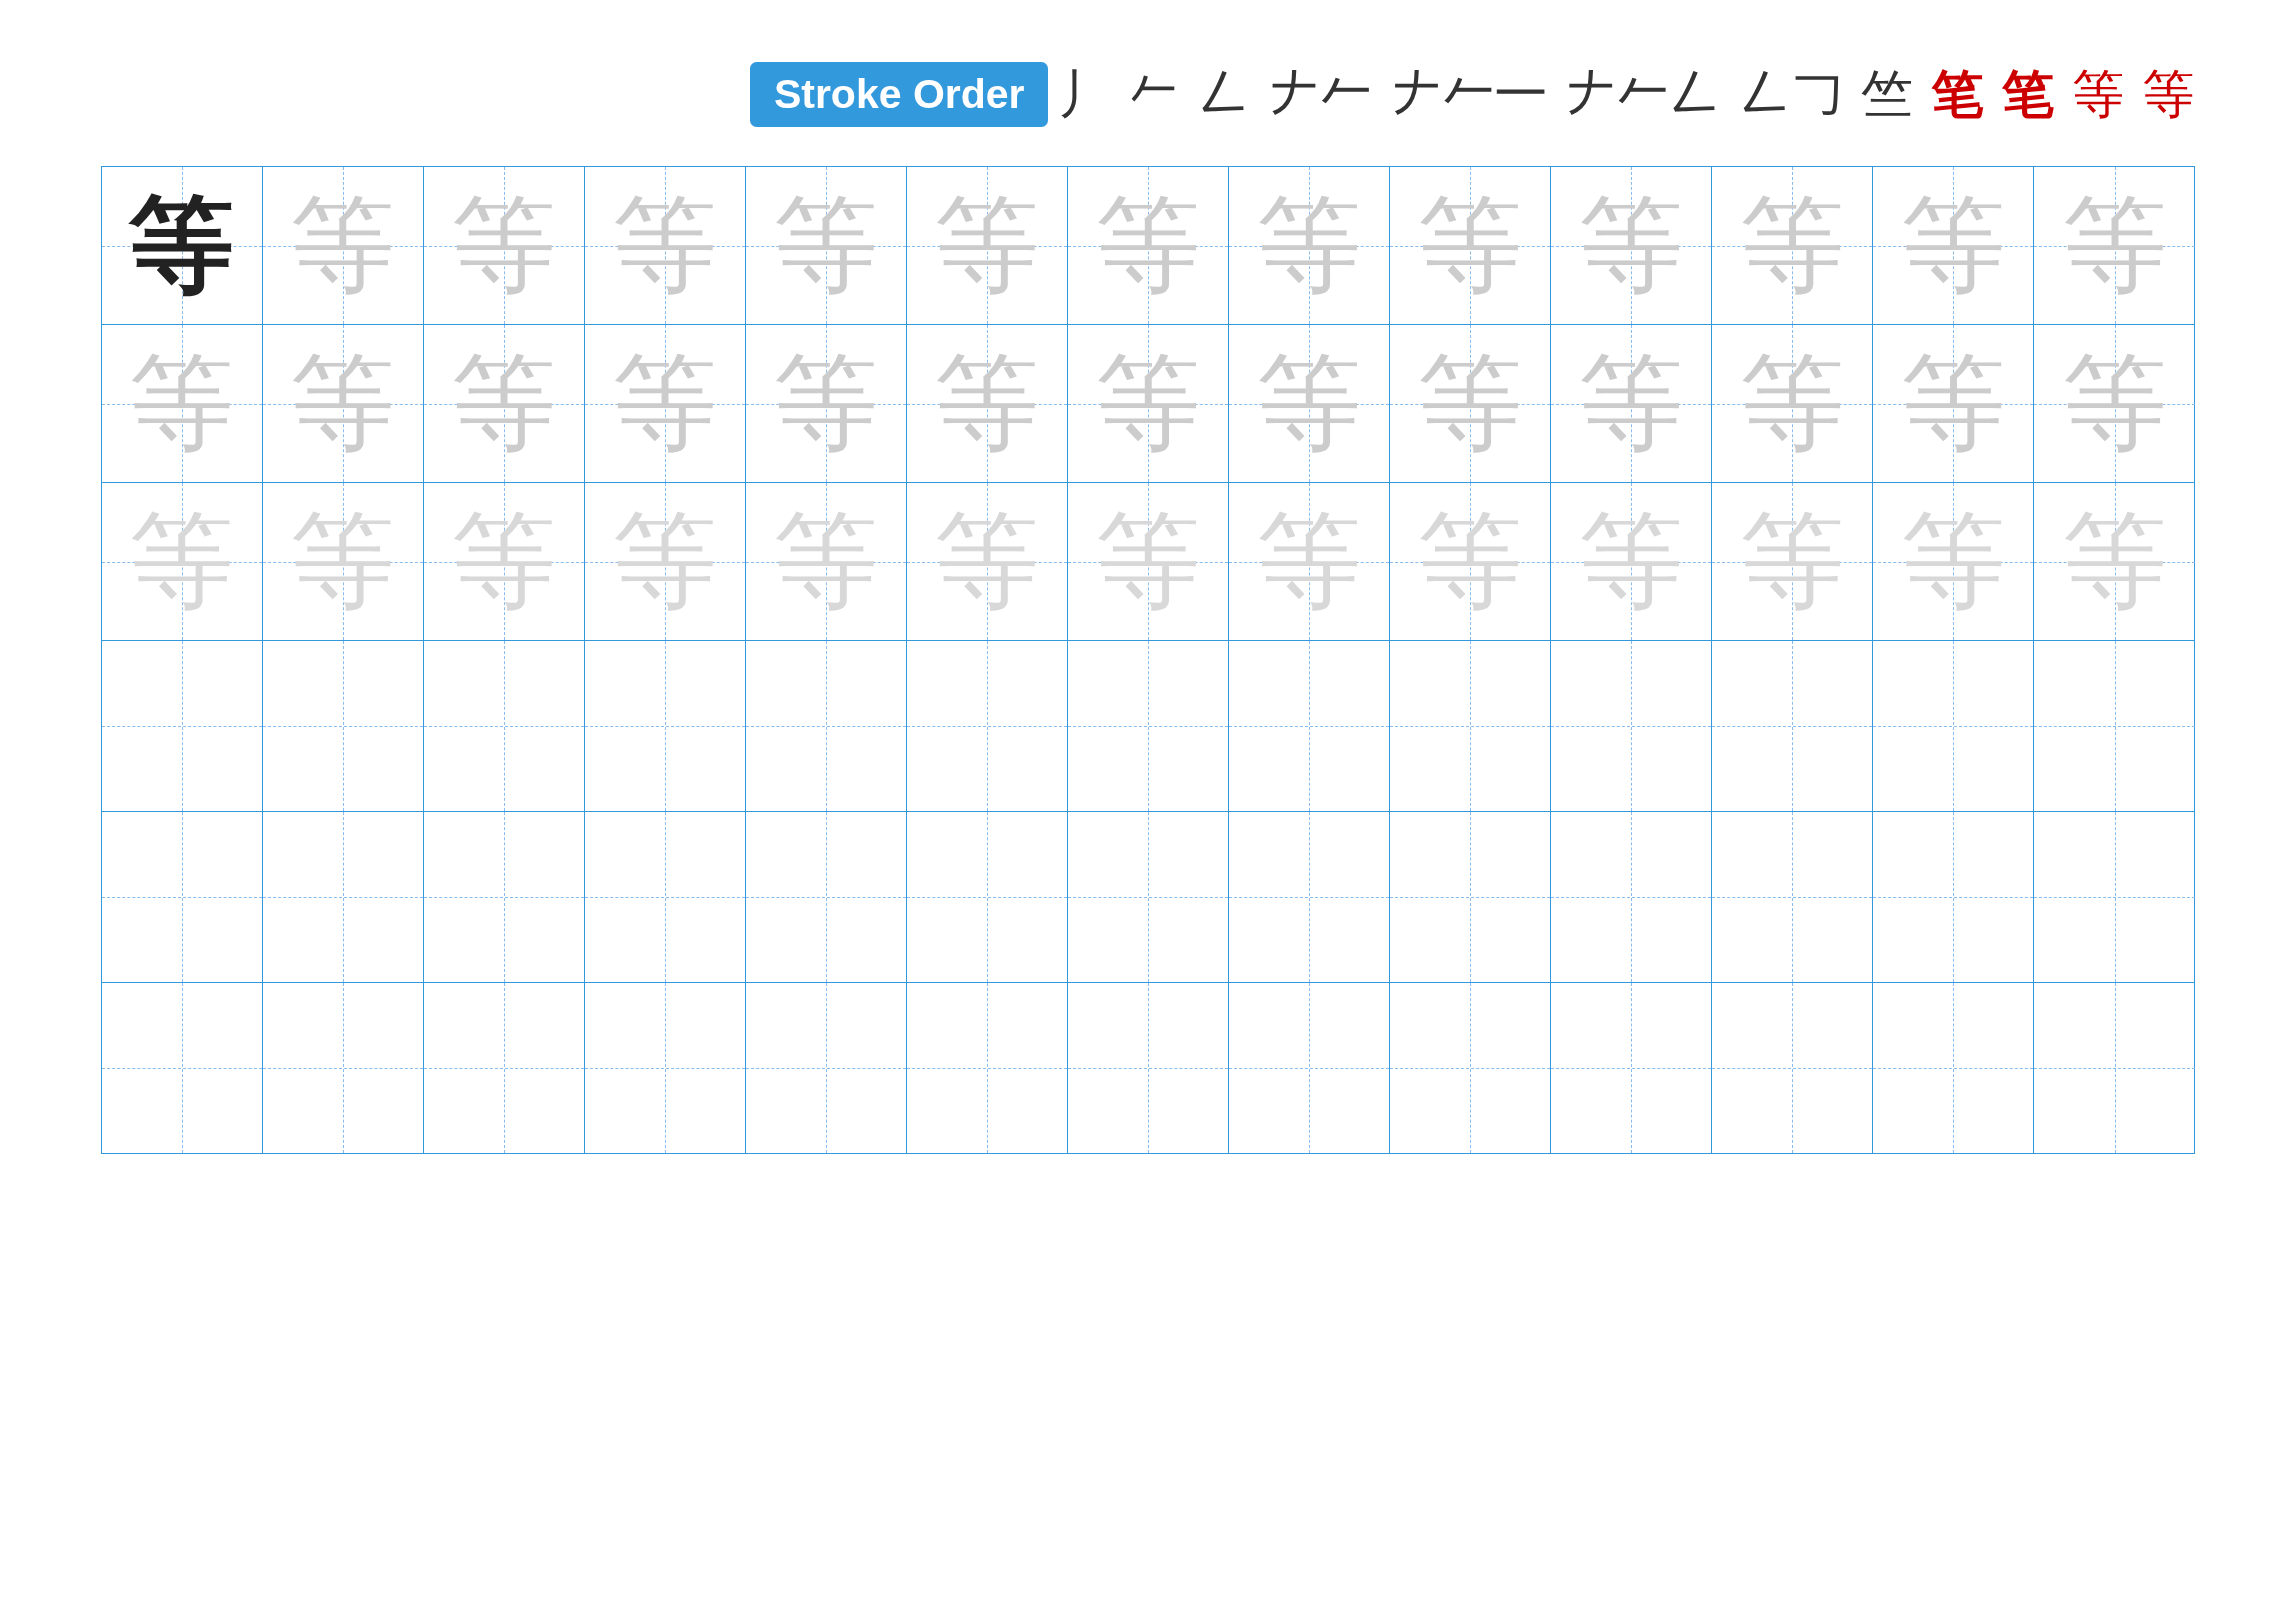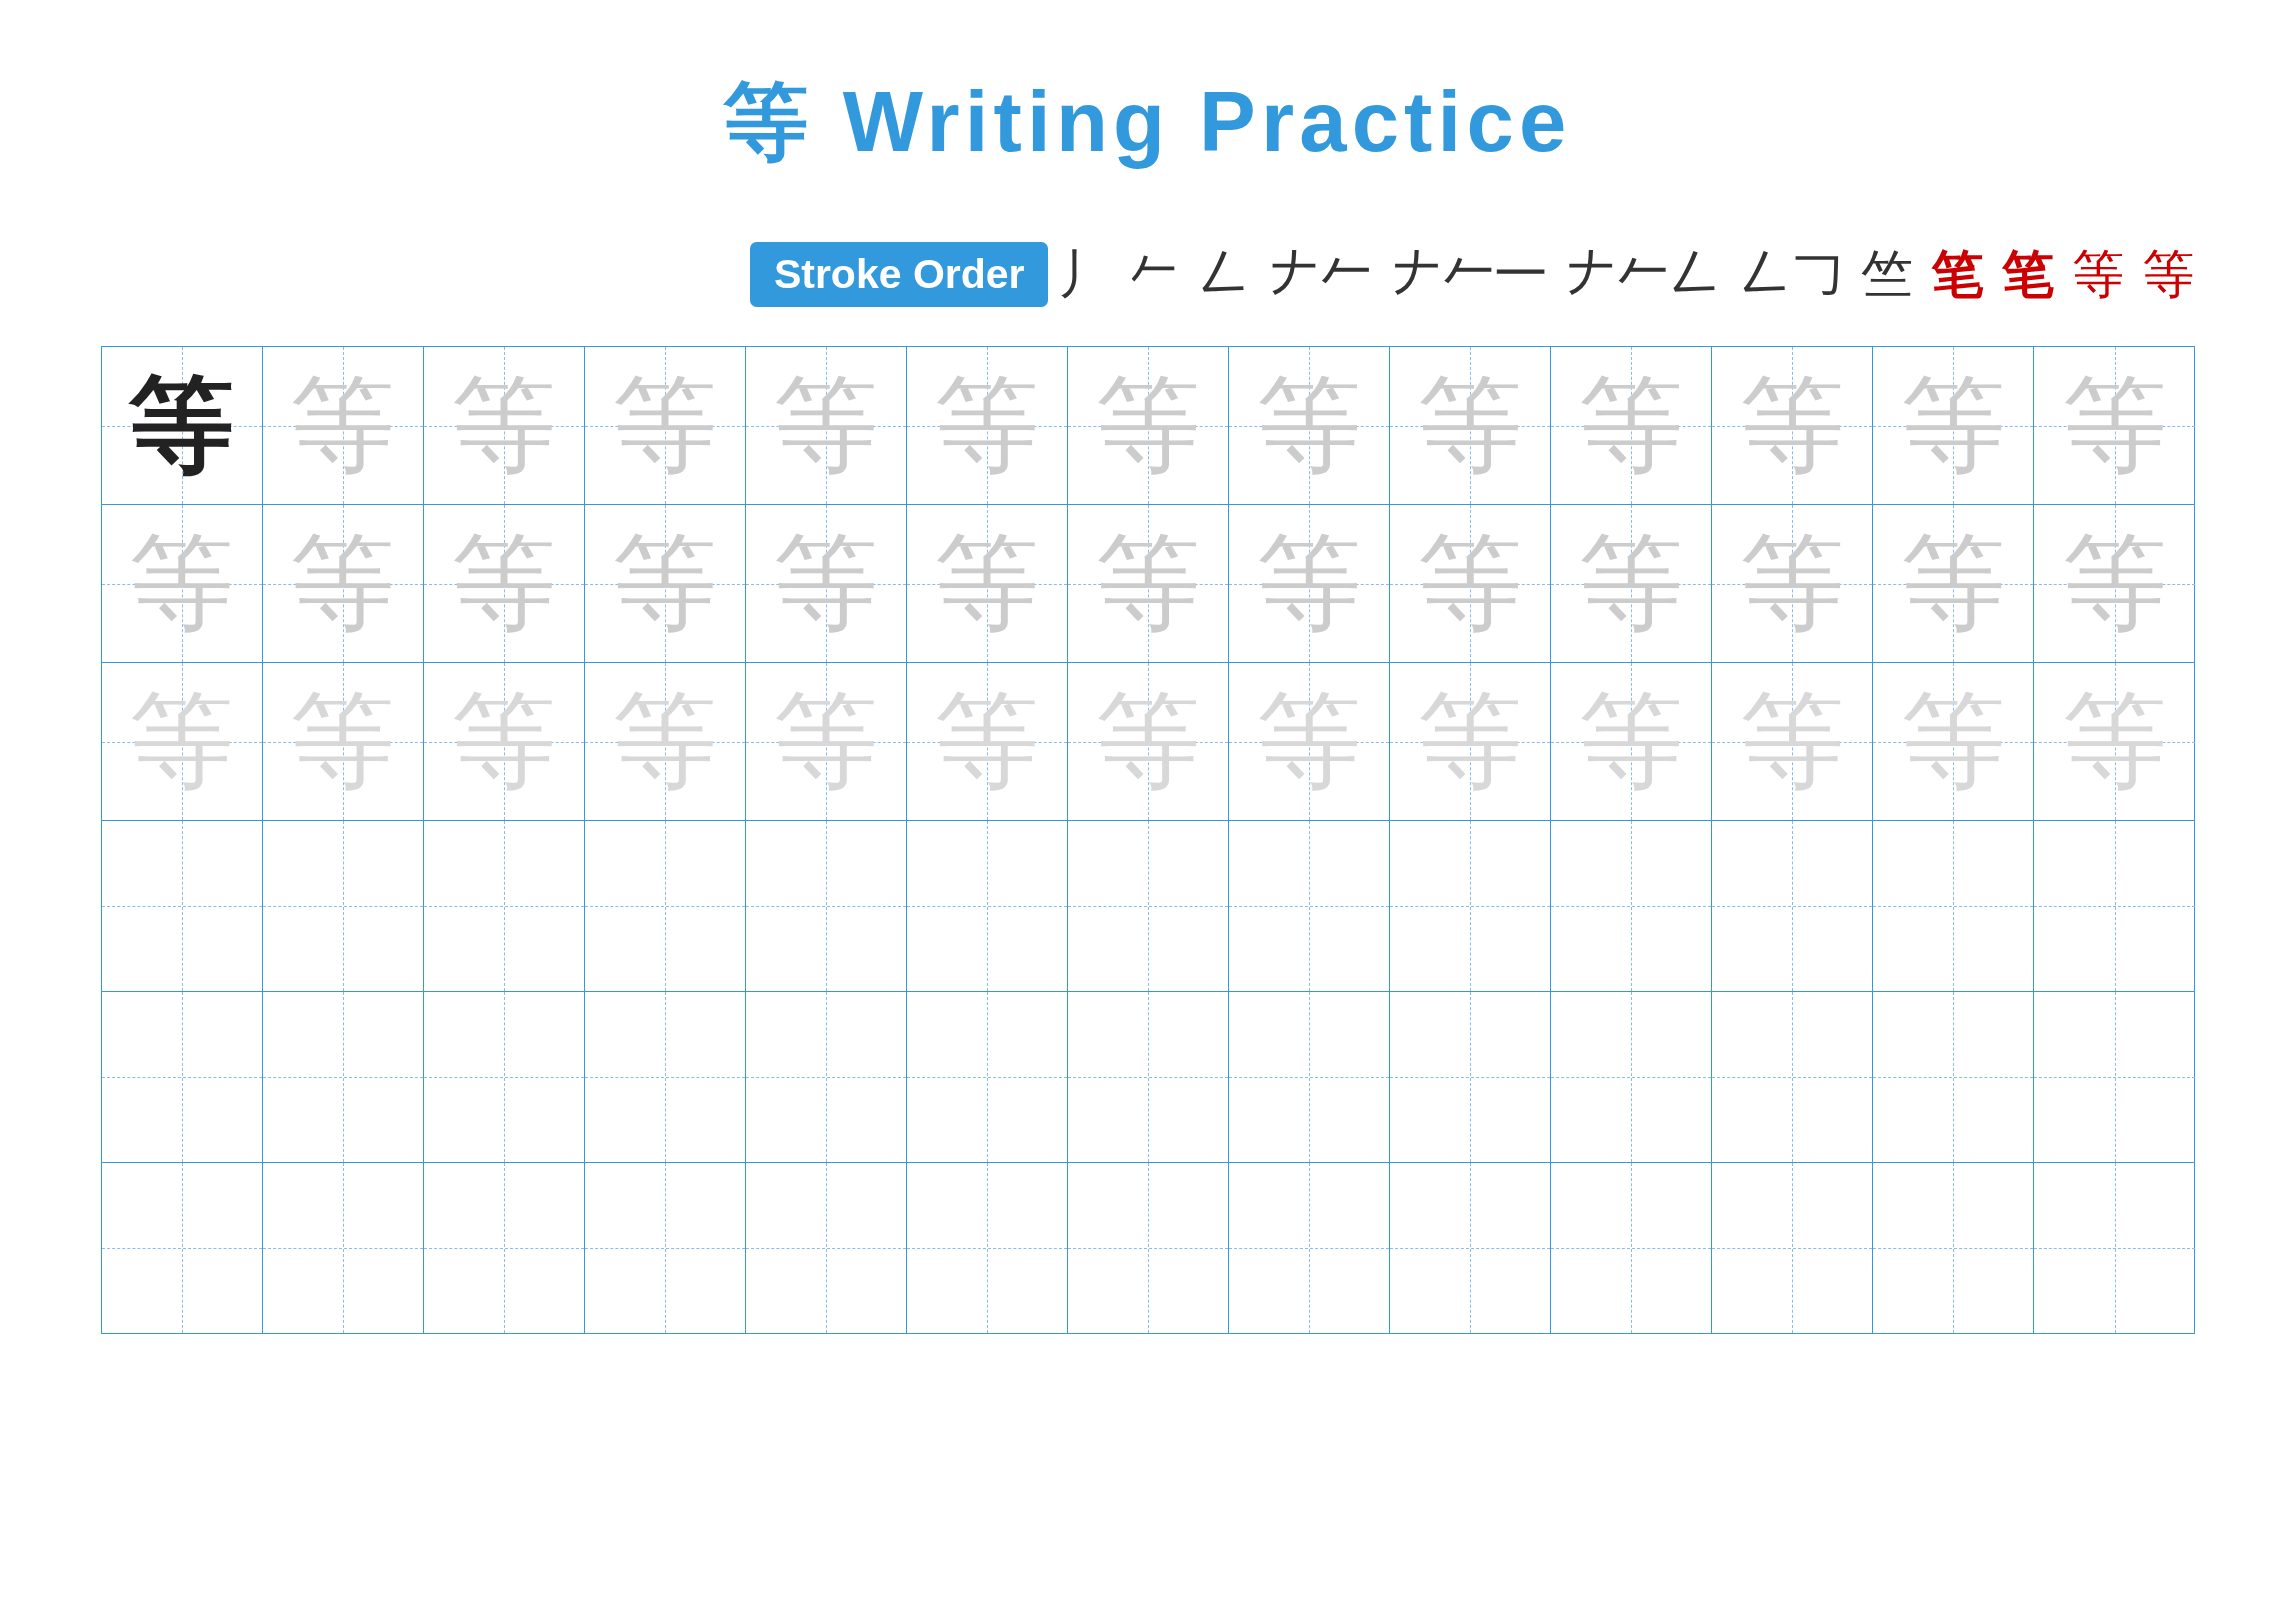--- a/index.html
+++ b/index.html
@@ -187,23 +187,20 @@
       font-size: 42px;
       font-weight: bold;
       color: #222;
     }
   </style>
 </head>
 <body>
 
 <div class="page">
 
-  <div class="title">
-    <span class="char">等</span><span> Writing Practice</span>
-  </div>
 
   <div class="stroke-order-row">
     <div class="stroke-order-badge">Stroke Order</div>
     <div class="stroke-steps">
 
       <span class="stroke-step">丿</span>
       <span class="stroke-step">𠂉</span>
       <span class="stroke-step">𠃋</span>
       <span class="stroke-step">𠂇𠂉</span>
       <span class="stroke-step">𠂇𠂉一</span>

